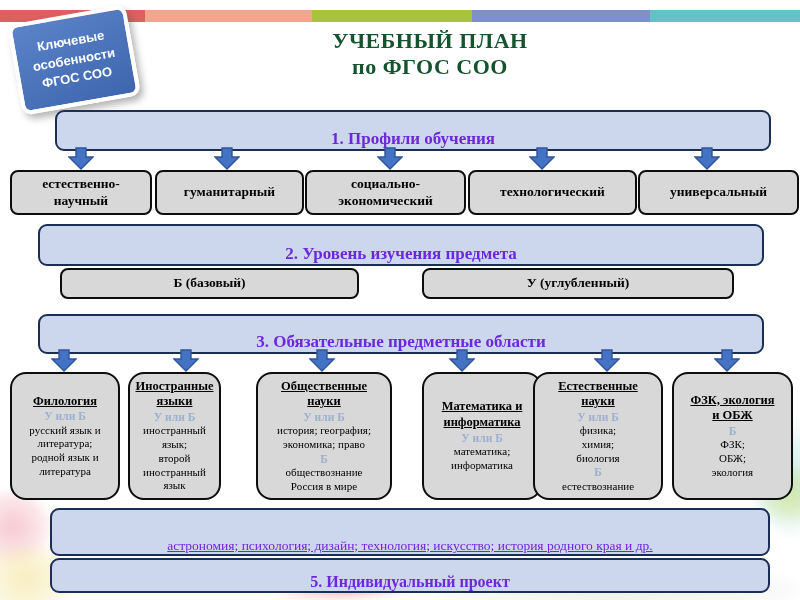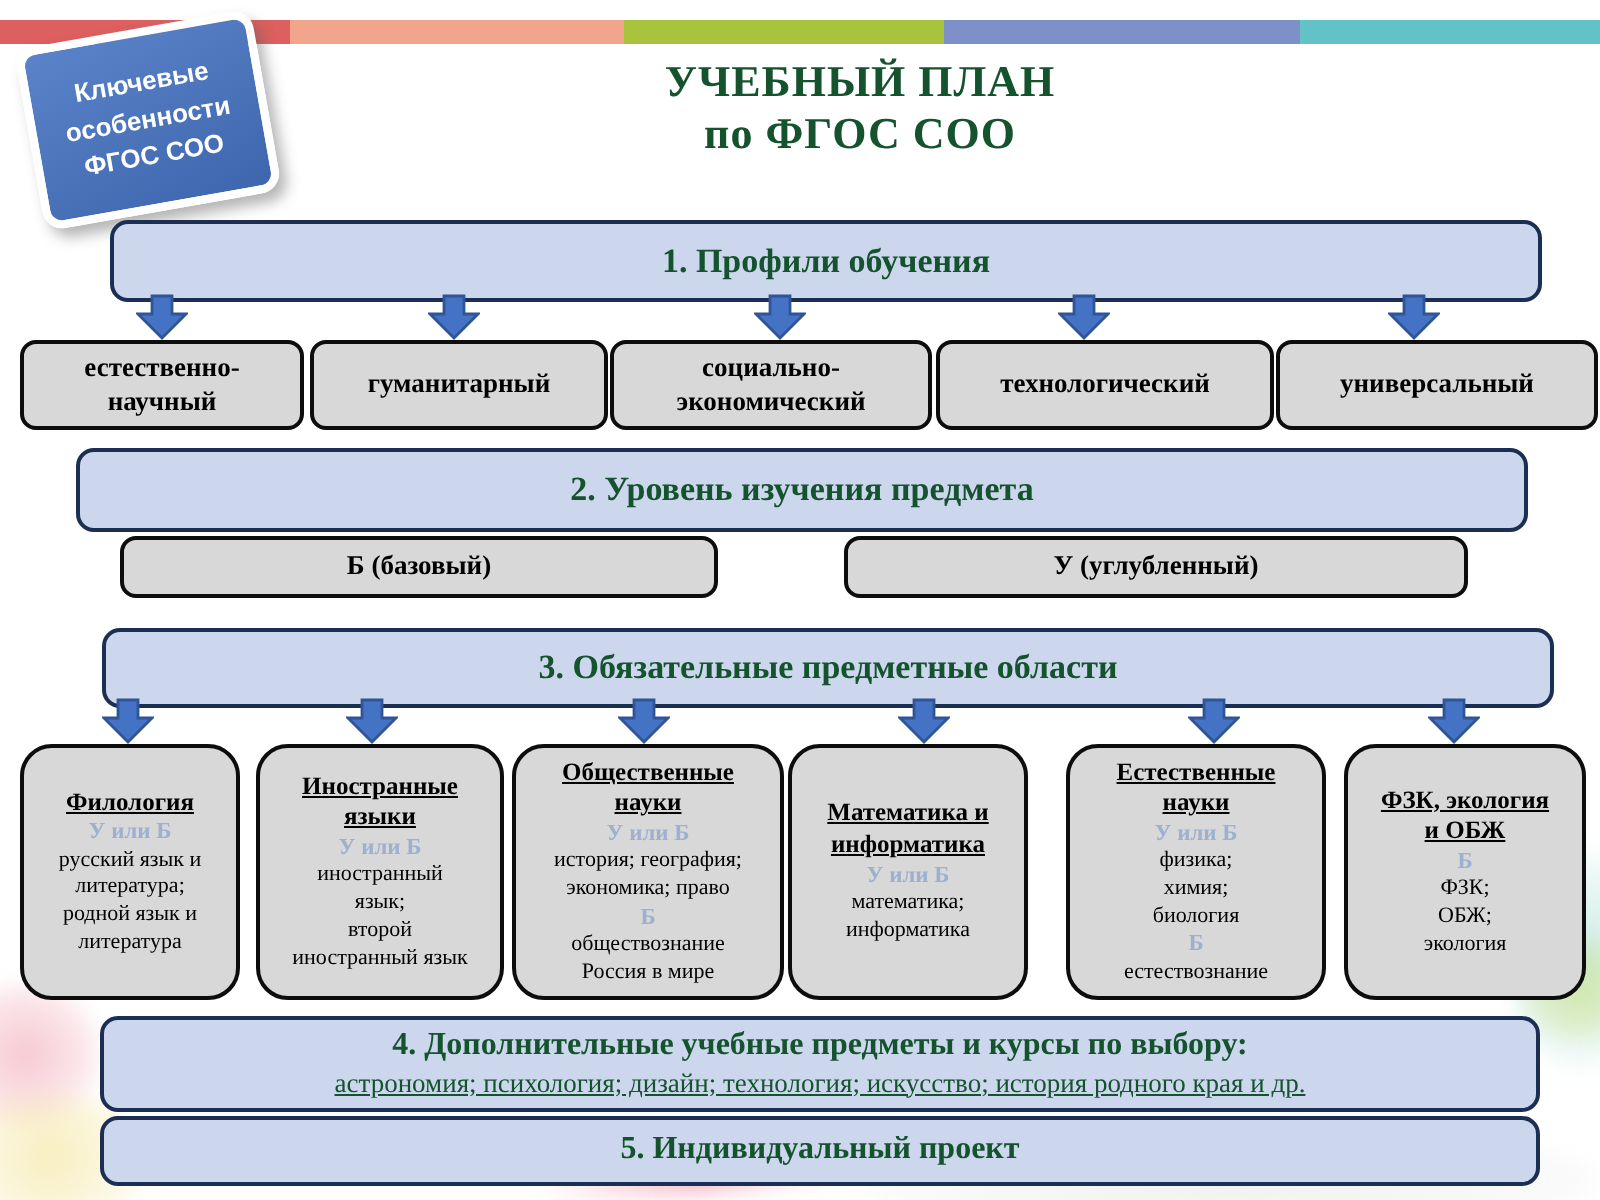--- a/index.html
+++ b/index.html
@@ -15,22 +15,22 @@
          box-shadow:3px 5px 7px rgba(90,90,90,.45);
          display:flex;align-items:center;justify-content:center;}
   #badge .btxt{color:#fff;font-family:"Liberation Sans",sans-serif;font-weight:bold;
          font-size:13px;line-height:1.45;text-align:center;white-space:pre-line;}
   
   #main-title{position:absolute;left:230px;top:28px;width:400px;text-align:center;
          color:#14532d;font-weight:bold;font-size:22px;line-height:1.2;
          letter-spacing:.5px;white-space:pre-line;}
   
   .sec{position:absolute;background:#ccd7ed;border:2px solid #1b2f55;border-radius:9px;
-       display:flex;flex-direction:column;align-items:center;justify-content:center;
-       text-align:center;color:#14532d;}
+       display:flex;flex-direction:column;align-items:center;justify-content:flex-end;
+       text-align:center;color:#6d28d9;}
   .sec .h{font-weight:bold;font-size:17px;line-height:1.15;}
   .sec .sub{font-size:13.5px;line-height:1.2;margin-top:1px;text-decoration:underline;}
   
   .gbox{position:absolute;background:#d8d8d8;border:2px solid #0d0d0d;border-radius:8px;
         display:flex;align-items:center;justify-content:center;text-align:center;
         font-weight:bold;font-size:13.5px;line-height:1.25;white-space:pre-line;}
   
   .sbox{position:absolute;top:372px;height:128px;background:#d8d8d8;
         border:2.5px solid #0d0d0d;border-radius:16px;box-sizing:border-box;
         display:flex;flex-direction:column;align-items:center;justify-content:center;
@@ -99,21 +99,21 @@
 экономический</div>
   <div class="gbox z" style="left:468px;top:170px;width:165px;height:41px;">технологический</div>
   <div class="gbox z" style="left:638px;top:170px;width:157px;height:41px;">универсальный</div>
 
   <div class="sec z" style="left:38px;top:224px;width:722px;height:38px;">
     <div class="h">2. Уровень изучения предмета</div>
   </div>
   <div class="gbox z" style="left:60px;top:268px;width:295px;height:27px;">Б (базовый)</div>
   <div class="gbox z" style="left:422px;top:268px;width:308px;height:27px;">У (углубленный)</div>
 
-  <div class="sec z" style="left:38px;top:314px;width:722px;height:36px;margin-left:13px;">
+  <div class="sec z" style="left:38px;top:314px;width:722px;height:36px;">
     <div class="h">3. Обязательные предметные области</div>
   </div>
 
   <svg class="arrow z" style="left:51px;top:349px;" viewBox="0 0 26 23">
       <path d="M8 1 h10 v9 h7 l-12 12 -12 -12 h7 z" fill="#4472c4" stroke="#2f5597" stroke-width="1.4"></path>
     </svg>
   <svg class="arrow z" style="left:173px;top:349px;" viewBox="0 0 26 23">
       <path d="M8 1 h10 v9 h7 l-12 12 -12 -12 h7 z" fill="#4472c4" stroke="#2f5597" stroke-width="1.4"></path>
     </svg>
   <svg class="arrow z" style="left:309px;top:349px;" viewBox="0 0 26 23">
@@ -130,40 +130,40 @@
     </svg>
 
   <div class="sbox z" style="left:10px;width:110px;">
     <div class="t">Филология</div>
     <div class="lv">У или Б</div>
     <div class="it">русский язык и
 литература;
 родной язык и
 литература</div>
   </div>
-  <div class="sbox z" style="left:128px;width:124px;">
+  <div class="sbox z" style="left:128px;width:93px;">
     <div class="t">Иностранные
 языки</div>
     <div class="lv">У или Б</div>
     <div class="it">иностранный
 язык;
 второй
 иностранный язык</div>
   </div>
   <div class="sbox z" style="left:256px;width:136px;">
     <div class="t">Общественные
 науки</div>
     <div class="lv">У или Б</div>
     <div class="it">история; география;
 экономика; право</div>
     <div class="lv">Б</div>
     <div class="it">обществознание
 Россия в мире</div>
   </div>
-  <div class="sbox z" style="left:394px;width:120px;">
+  <div class="sbox z" style="left:422px;width:120px;">
     <div class="t">Математика и
 информатика</div>
     <div class="lv">У или Б</div>
     <div class="it">математика;
 информатика</div>
   </div>
   <div class="sbox z" style="left:533px;width:130px;">
     <div class="t">Естественные
 науки</div>
     <div class="lv">У или Б</div>
@@ -176,21 +176,20 @@
   <div class="sbox z" style="left:672px;width:121px;">
     <div class="t">ФЗК, экология
 и ОБЖ</div>
     <div class="lv">Б</div>
     <div class="it">ФЗК;
 ОБЖ;
 экология</div>
   </div>
 
   <div class="sec z" style="left:50px;top:508px;width:716px;height:44px;">
-    <div class="h" style="font-size:16px;">4. Дополнительные учебные предметы и курсы по выбору:</div>
     <div class="sub">астрономия; психология; дизайн; технология; искусство; история родного края и др.</div>
   </div>
 
   <div class="sec z" style="left:50px;top:558px;width:716px;height:31px;">
     <div class="h" style="font-size:16px;">5. Индивидуальный проект</div>
   </div>
 
 </div>
 
 </body></html>

